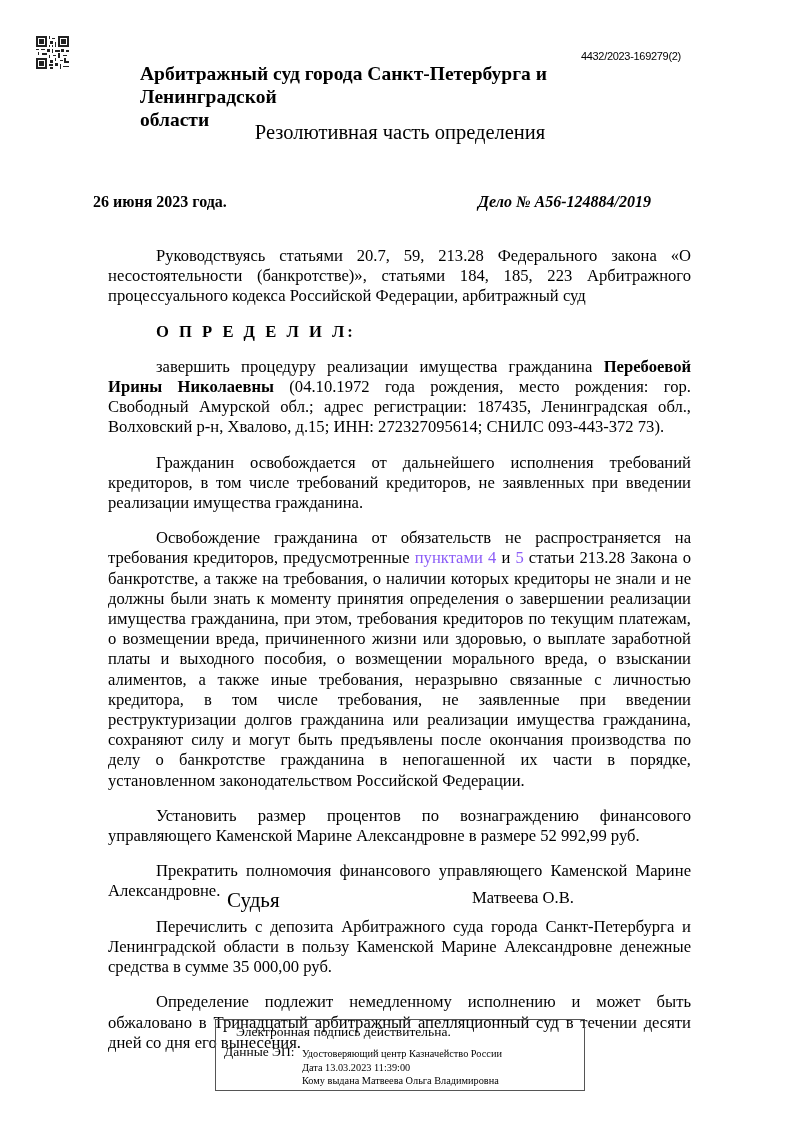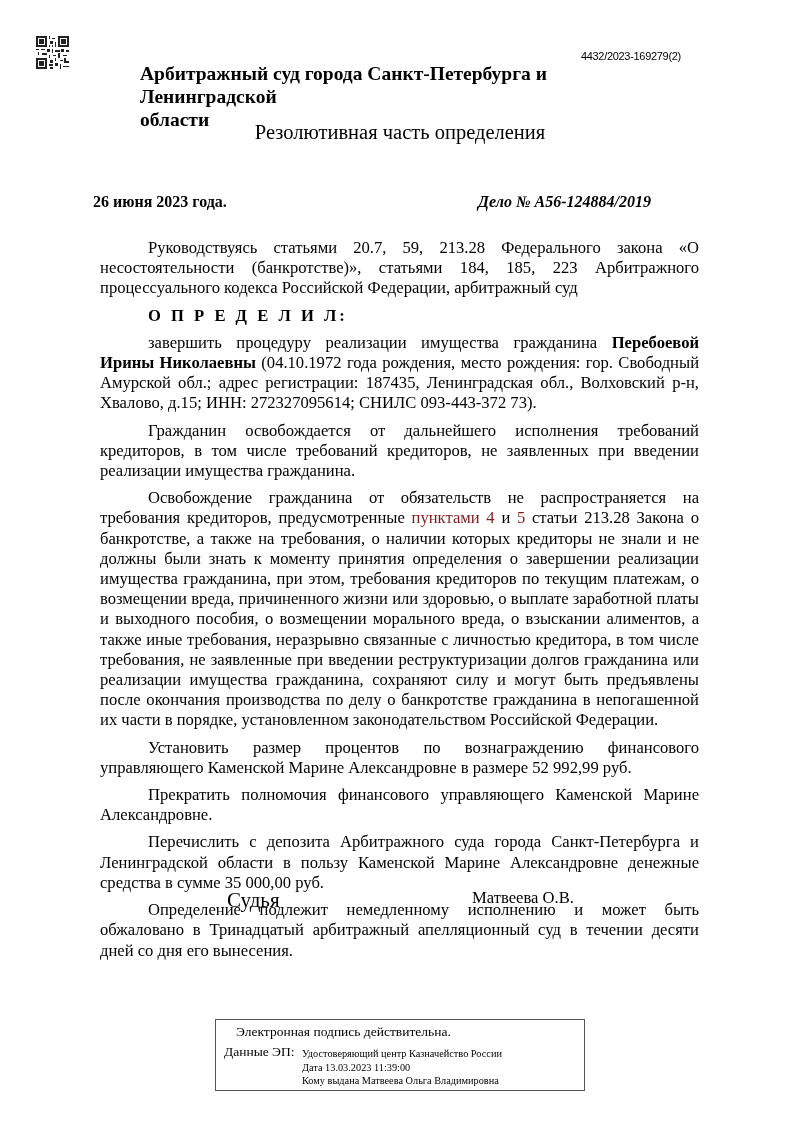--- a/index.html
+++ b/index.html
@@ -8,23 +8,23 @@
     .qr { position: absolute; left: 36px; top: 36px; width: 33px; height: 33px; }
     .case-ref { position: absolute; right: 119px; top: 50px; font-family: "Liberation Sans", sans-serif;
                 font-size: 11px; letter-spacing: -0.3px; }
     .court { position: absolute; left: 140px; width: 540px; top: 62px; text-align: left;
              font-weight: bold; font-size: 19.5px; line-height: 23px; }
     .doc-title { position: absolute; left: 0; width: 800px; top: 121px; text-align: center;
                  font-weight: normal; font-size: 20.5px; }
     .date { position: absolute; left: 93px; top: 193px; font-weight: bold; font-size: 16px; }
     .case-no { position: absolute; right: 149px; top: 193px; font-weight: bold; font-style: italic; font-size: 16px; }
     .body { position: absolute; left: 93px; width: 613px; top: 231px; font-size: 16.6px; line-height: 20.2px; }
-    .body p { margin: 7px; text-align: justify; text-indent: 48px; }
+    .body p { margin: 15px; text-align: justify; text-indent: 48px; }
     .resolved { text-align: center; font-weight: bold; letter-spacing: 3px; margin: 4px 0 1px 0; text-indent: 0; }
-    .link { color: #7f1d1d; }
+    .link { color: #8b5cf6; }
     b { font-weight: bold; }
     .sign-row { position: absolute; top: 888px; left: 187px; font-size: 21px; margin-left: 40px; }
     .sign-name { position: absolute; top: 888px; left: 472px; font-size: 16.6px; }
     .esig { position: absolute; left: 215px; top: 1019px; width: 368px; height: 70px; border: 1px solid #555;
             font-size: 13.5px; }
     .esig-title { position: absolute; left: 20px; top: 4px; }
     .esig-label { position: absolute; left: 8px; top: 24px; }
     .esig-lines { position: absolute; left: 86px; top: 27px; font-size: 10.3px; line-height: 13.5px; }
   </style>
 </head>

